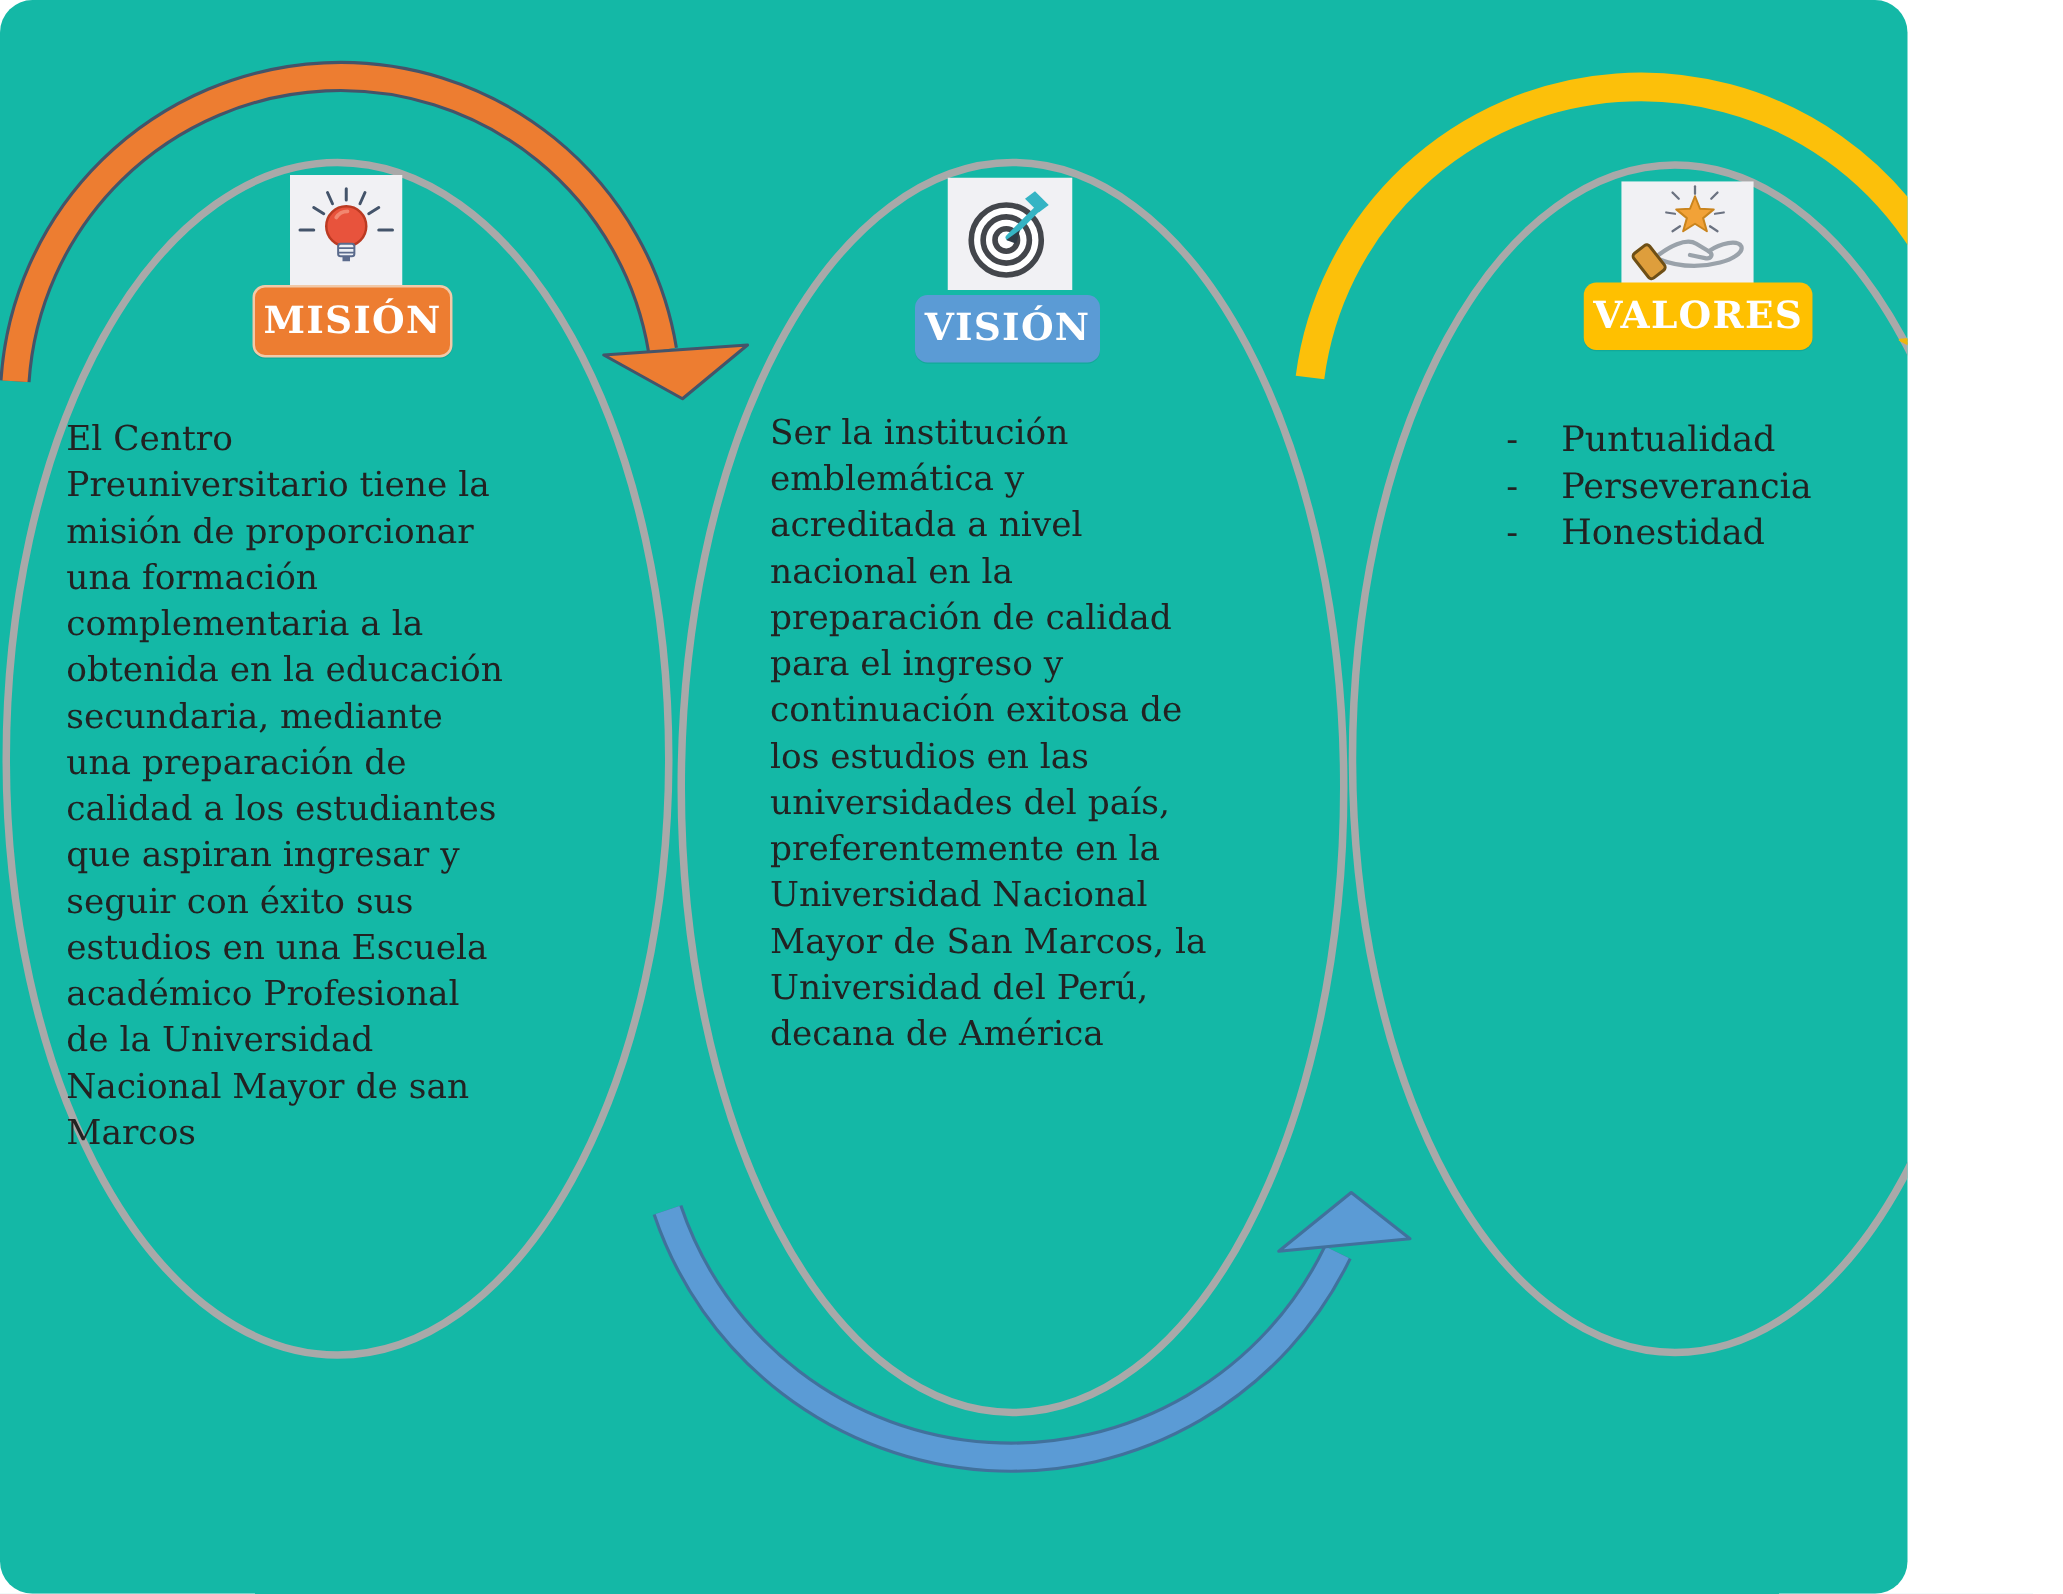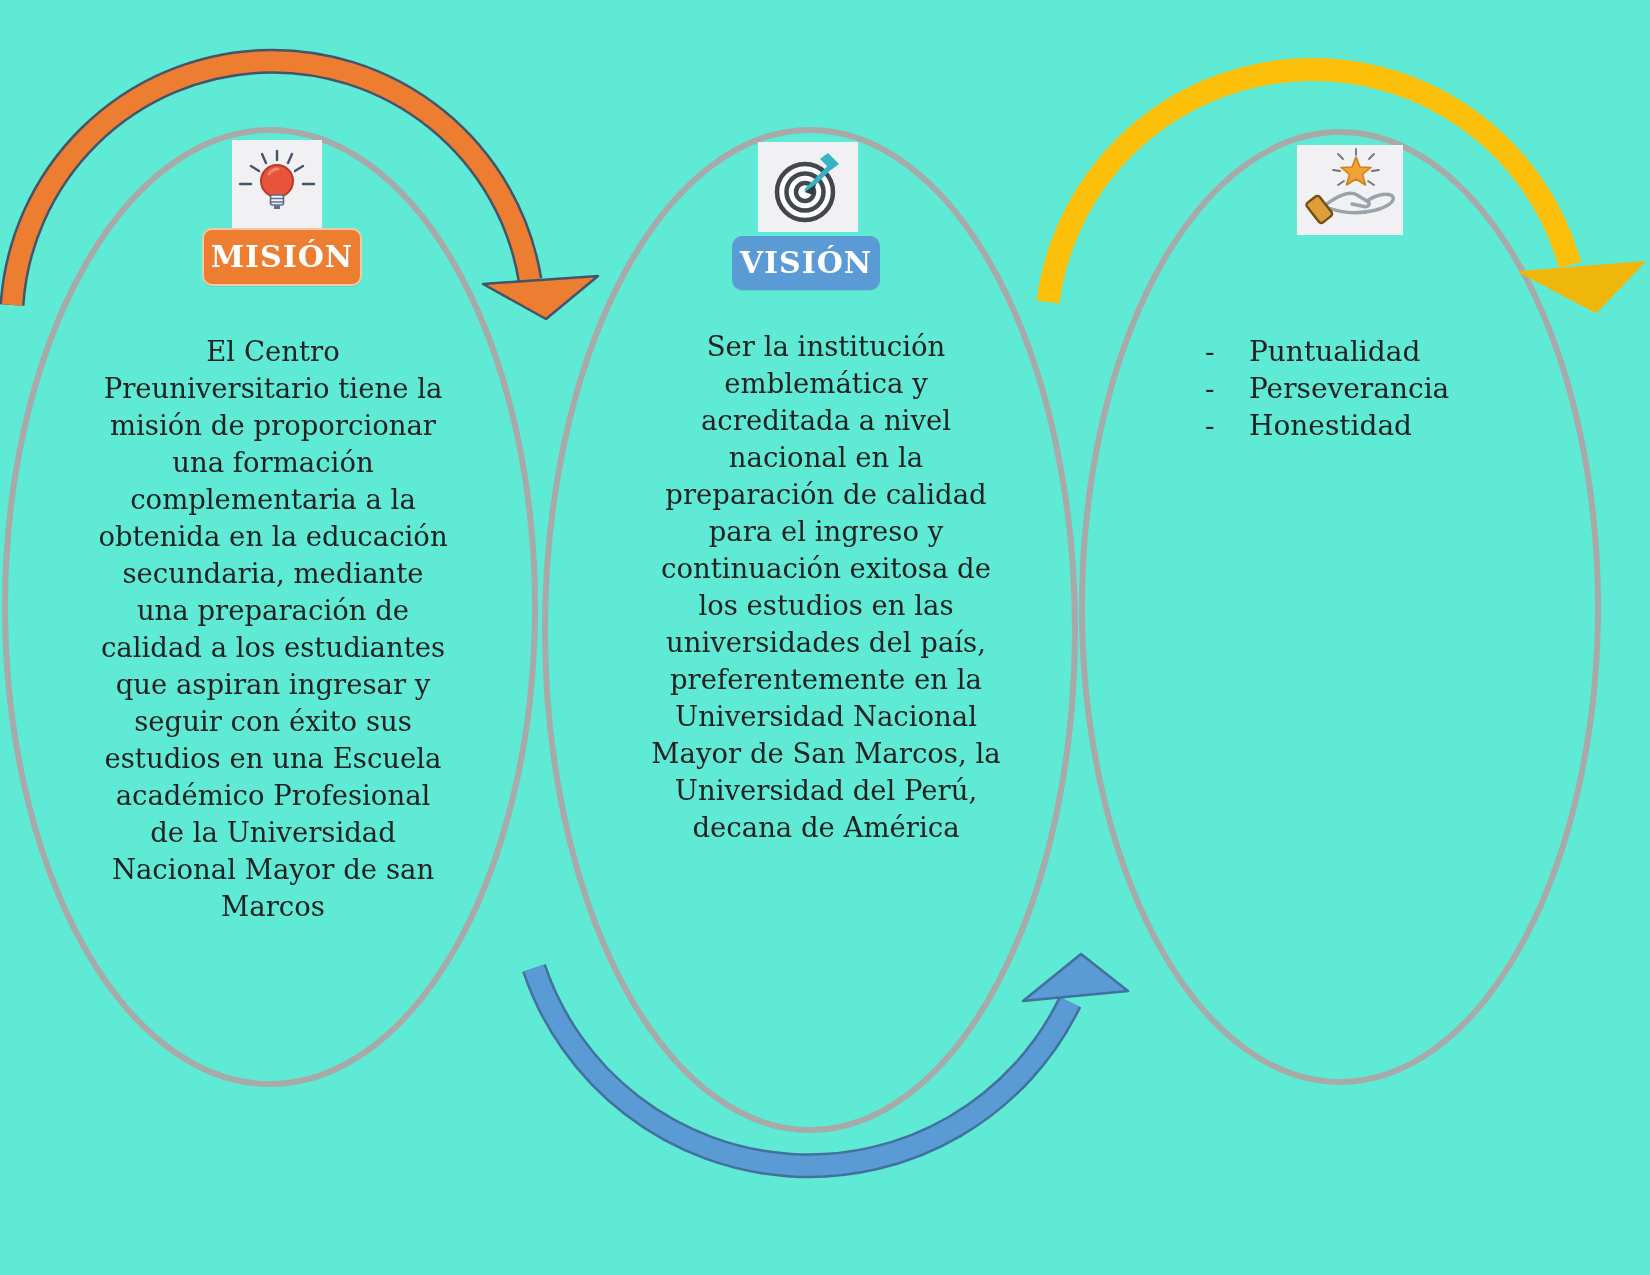--- a/index.html
+++ b/index.html
@@ -1,21 +1,22 @@
 <!DOCTYPE html>
 <html><head>
 <meta charset="utf-8">
 <style>
   html,body{margin:0;padding:0;background:#ffffff;}
   .canvas{
     position:relative;
-    width:1650px;height:1275px;
-    background:#5eead4;
+    width:1526px;height:1275px;
+    background:#14b8a6;
     font-family:"DejaVu Serif", "Liberation Serif", serif;
     overflow:hidden;
+    border-radius:26px;
   }
   svg.bg{position:absolute;left:0;top:0;width:1650px;height:1275px;}
 
   
   .icon-box{position:absolute;}
   .icon-box svg{display:block;width:100%;height:100%;}
   .icon-mision{left:232px;top:140px;width:90px;height:88px;}
   .icon-vision{left:758px;top:142px;width:100px;height:90px;}
   .icon-valores{left:1297px;top:145px;width:106px;height:90px;}
 
@@ -26,21 +27,21 @@
     font-size:30px;letter-spacing:1px;border-radius:10px;
     box-shadow:0 1px 0 rgba(0,0,0,0.08);
   }
   .badge-mision{left:202px;top:228px;width:156px;background:#ED7D31;border:2px solid #f1c9a8;}
   .badge-vision{left:732px;top:236px;width:148px;background:#5B9BD5;}
   .badge-valores{left:1267px;top:226px;width:183px;background:#FFC000;}
 
   
   .body-text{
     position:absolute;color:#222222;
-    font-size:27.5px;line-height:37px;text-align:center;
+    font-size:27.5px;line-height:37px;
   }
   .text-mision{left:53px;top:333px;width:440px;}
   .text-vision{left:616px;top:328px;width:420px;}
 
   
   .values-list{position:absolute;left:1205px;top:333px;color:#222222;font-size:28px;line-height:37px;}
   .values-item{display:flex;}
   .values-item .dash{width:44px;}
 </style>
 </head>
@@ -122,20 +123,21 @@
         <line x1="77" y1="40" x2="71" y2="36"></line>
       </g>
       <polygon points="59,12 63,22 74,22.5 65.5,29.5 68.5,40 59,34 49.5,40 52.5,29.5 44,22.5 55,22" fill="#F2A237" stroke="#C9841D" stroke-width="1.6" stroke-linejoin="round"></polygon>
       <path d="M 26 62 C 38 52 52 45 60 50 L 70 56 C 74 58.5 72 62.5 67 61.5 L 55 59" fill="none" stroke="#9AA2AA" stroke-width="3.4" stroke-linecap="round"></path>
       <path d="M 70 56 C 80 49 93 47 96 52 C 98 57 89 62.5 79 65 C 62 69.5 44 68 29 62" fill="none" stroke="#9AA2AA" stroke-width="3.4" stroke-linecap="round"></path>
       <g transform="rotate(-38 22 64)">
         <rect x="14" y="52" width="16" height="25" rx="3" fill="#DE9E3C" stroke="#6E4F16" stroke-width="2.4"></rect>
       </g>
     </svg>
   </div>
+  <div class="badge badge-valores">VALORES</div>
   <div class="values-list">
     <div class="values-item">
       <span class="dash">-</span>
         <span>Puntualidad</span>
     </div>
     <div class="values-item">
       <span class="dash">-</span>
         <span>Perseverancia</span>
     </div>
     <div class="values-item">

